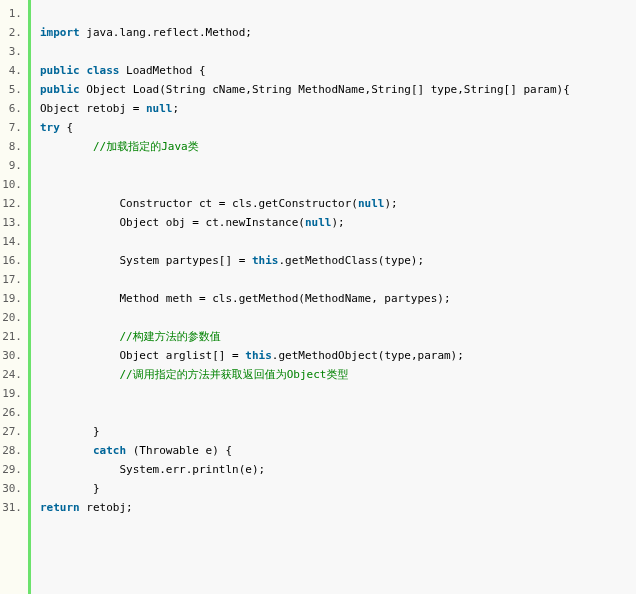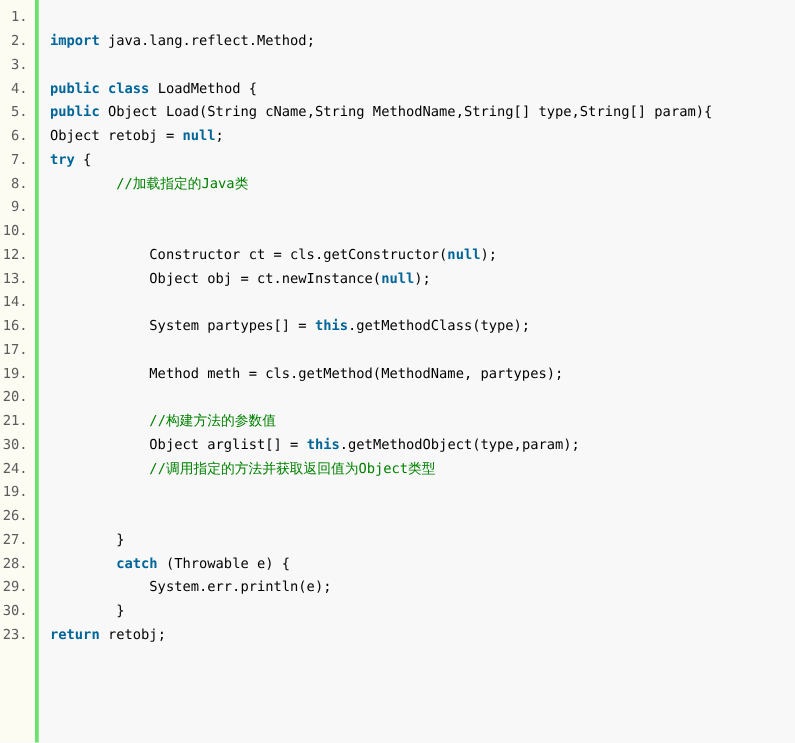--- a/index.html
+++ b/index.html
@@ -63,15 +63,15 @@
       <div class="line"><span class="ln">20.</span><span class="code"></span></div>
       <div class="line"><span class="ln">21.</span><span class="code"><span class="tx">            </span><span class="cm">//构建方法的参数值</span></span></div>
       <div class="line"><span class="ln">30.</span><span class="code"><span class="tx">            Object arglist[] = </span><span class="kw">this</span><span class="tx">.getMethodObject(type,param);</span></span></div>
       <div class="line"><span class="ln">24.</span><span class="code"><span class="tx">            </span><span class="cm">//调用指定的方法并获取返回值为Object类型</span></span></div>
       <div class="line"><span class="ln">19.</span></div>
       <div class="line"><span class="ln">26.</span><span class="code"></span></div>
       <div class="line"><span class="ln">27.</span><span class="code"><span class="tx">        }</span></span></div>
       <div class="line"><span class="ln">28.</span><span class="code"><span class="tx">        </span><span class="kw">catch</span><span class="tx"> (Throwable e) {</span></span></div>
       <div class="line"><span class="ln">29.</span><span class="code"><span class="tx">            System.err.println(e);</span></span></div>
       <div class="line"><span class="ln">30.</span><span class="code"><span class="tx">        }</span></span></div>
-      <div class="line"><span class="ln">23.</span><span class="code"><span class="kw">return</span><span class="tx"> retobj;</span></span></div>
+      <div class="line"><span class="ln">31.</span><span class="code"><span class="kw">return</span><span class="tx"> retobj;</span></span></div>
     </div>
 </div>
 
 </body></html>

